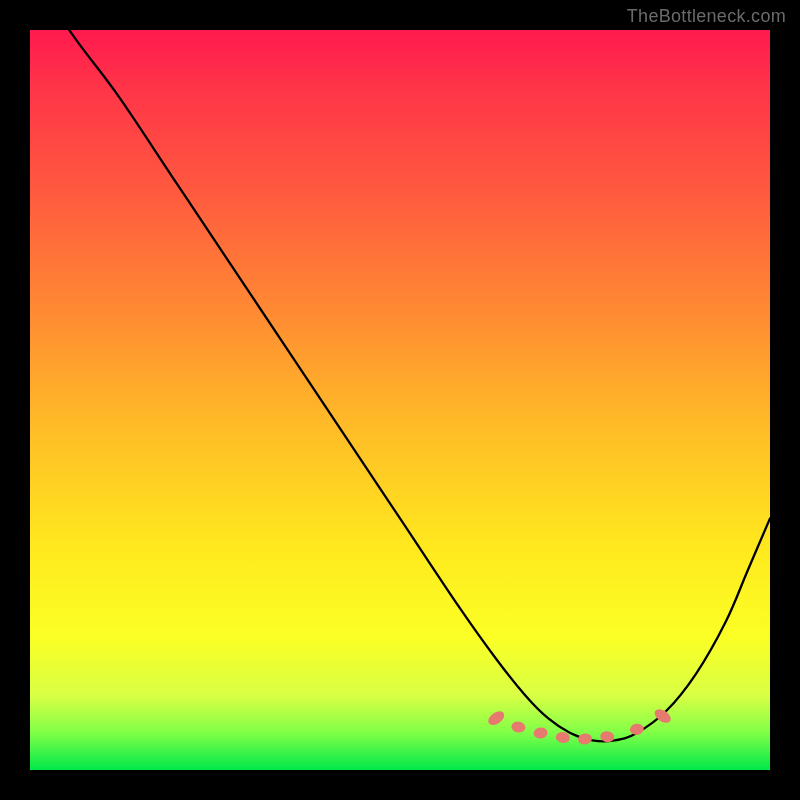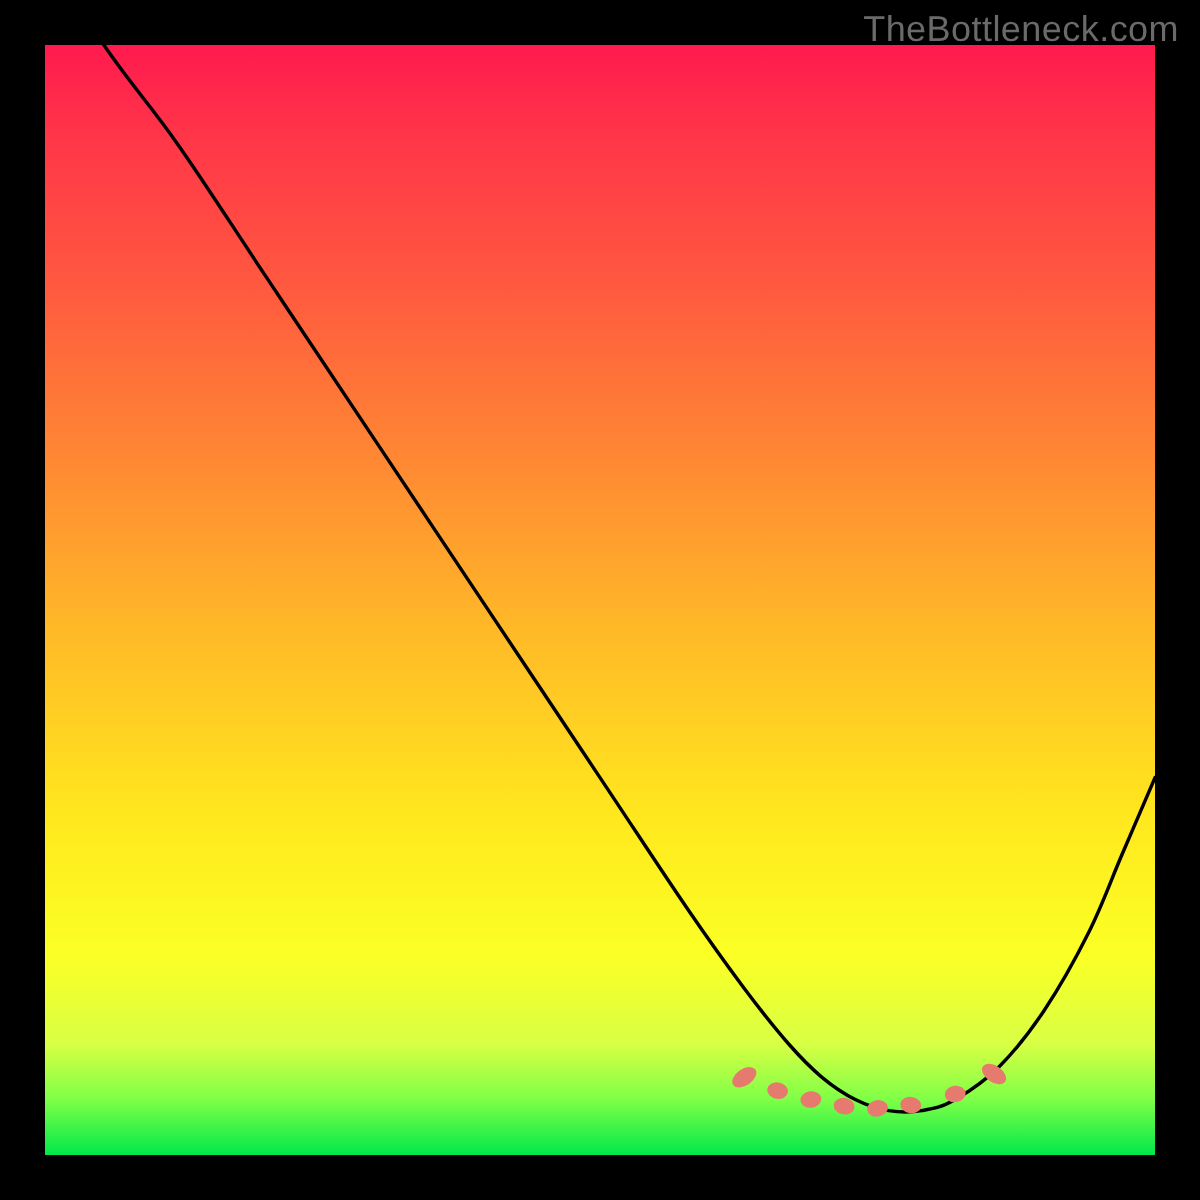--- a/index.html
+++ b/index.html
@@ -14,21 +14,21 @@
     height: 800px;
     background: #000;
     position: relative;
   }
   .watermark {
     position: absolute;
     top: 6px;
     right: 14px;
     color: #6a6a6a;
     font-family: Arial, Helvetica, sans-serif;
-    font-size: 24px;
+    font-size: 18px;
     font-weight: 500;
     letter-spacing: 0.3px;
     z-index: 3;
   }
   .plot {
     position: absolute;
     left: 30px;
     top: 30px;
     width: 740px;
     height: 740px;

